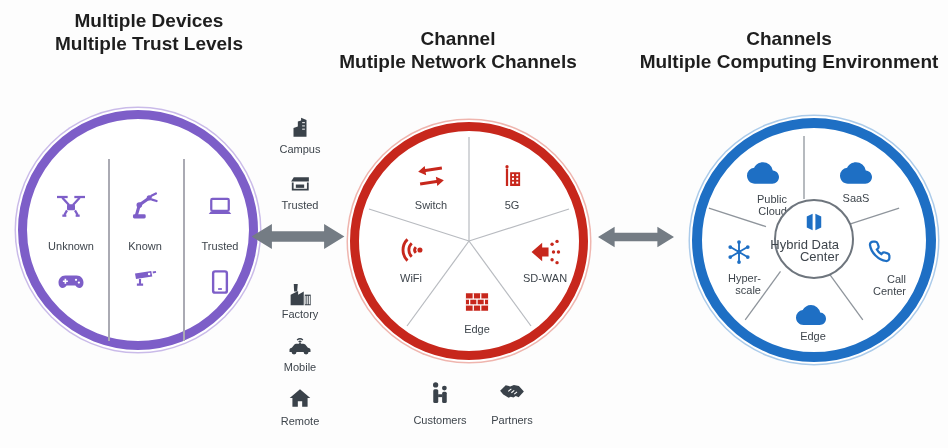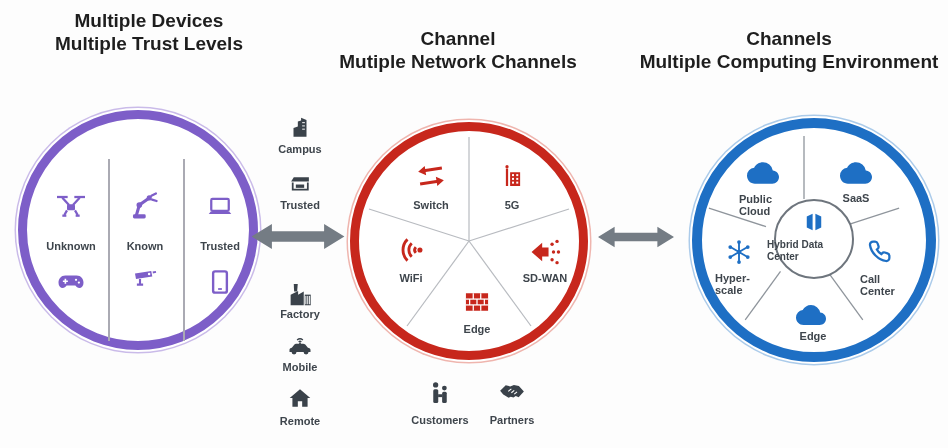--- a/index.html
+++ b/index.html
@@ -8,22 +8,22 @@
   .title{position:absolute;text-align:center;font-weight:bold;color:#1e1e1e;
          font-size:19px;line-height:23px;}
   .circle{position:absolute;border-radius:50%;background:#fff;box-sizing:border-box;}
   .circle.access{border:9px solid var(--purple,#7d5ec8);
      box-shadow:0 0 0 2px #fff,0 0 0 3.5px #cabbe9;}
   .circle.channel{border:9px solid var(--red,#c7271c);
      box-shadow:0 0 0 2px #fff,0 0 0 3.5px #efb5ae;}
   .circle.computing{border:10px solid var(--blue,#1e6fc4);
      box-shadow:0 0 0 2px #fff,0 0 0 3.5px #abcbea;}
   .pos{position:absolute;transform:translate(-50%,-50%);}
-  .lbl{position:absolute;transform:translate(-50%,-50%);font-size:11px;font-weight:bold;
-       color:var(--label,#3e454c);text-align:left;line-height:12px;white-space:nowrap;}
+  .lbl{position:absolute;transform:translate(-50%,-50%);font-size:11px;font-weight:normal;
+       color:var(--label,#3e454c);text-align:right;line-height:12px;white-space:nowrap;}
   .lbl.wrap{white-space:normal;}
   .w46{width:46px;} .w48{width:48px;} .w78{width:78px;}
   .divider{position:absolute;width:1.5px;background:#aaaab3;}
   .seglines{position:absolute;left:0;top:0;}
   .ic{display:block;}
   .purple{color:var(--purple,#7d5ec8);} .red{color:var(--red,#c7271c);}
   .blue{color:var(--blue,#1e6fc4);} .dark{color:var(--dark,#3a424a);}
   .conn{position:absolute;}
   .hub{position:absolute;border-radius:50%;background:#fff;border:2px solid #6e757d;
        box-sizing:border-box;z-index:2;}
@@ -334,16 +334,16 @@
     </span>
     <div class="lbl" style="left:111px;top:208px">Edge</div>
 
     <div class="hub" style="left:72px;top:71px;width:80px;height:80px"></div>
     <span class="pos" style="left:112px;top:94px;z-index:3">
       <svg class="ic blue" width="28" height="28" viewBox="0 0 24 24">
         <path d="M10.8 5 L5.8 7.2 V16.8 L10.8 19 Z" fill="currentColor"></path>
         <path d="M13.2 5 L18.2 7.2 V16.8 L13.2 19 Z" fill="currentColor"></path>
       </svg>
     </span>
-    <div class="lbl wrap w78" style="left:104px;top:123px;z-index:3;font-size:10px">Hybrid Data Center</div>
+    <div class="lbl wrap w78" style="left:98px;top:123px;z-index:3;font-size:13px">Hybrid Data Center</div>
   </div>
 
 </div>
 
 </body></html>

